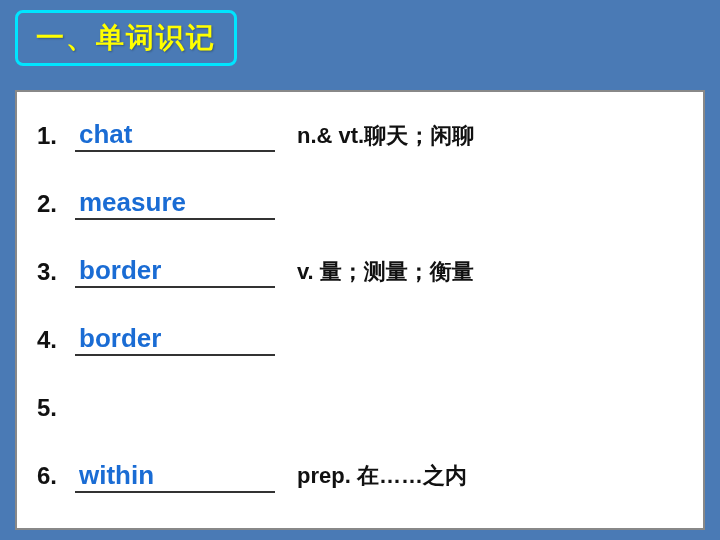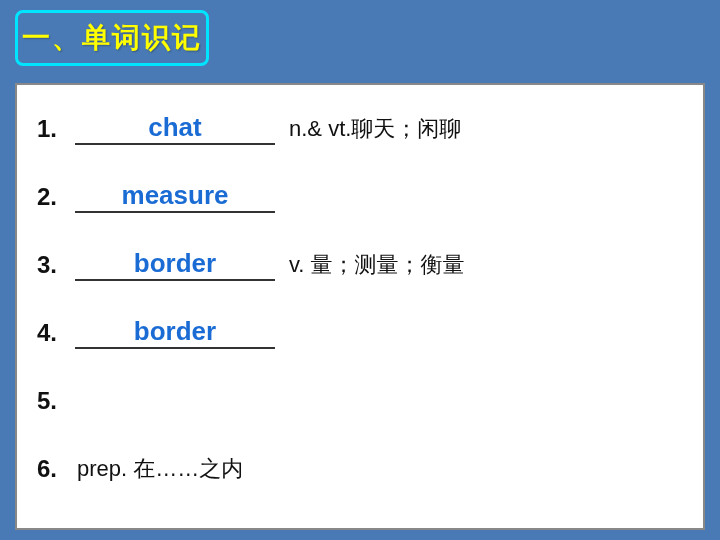--- a/index.html
+++ b/index.html
@@ -16,22 +16,22 @@
       display: flex;
       flex-direction: column;
       align-items: flex-start;
       padding: 10px 15px;
       overflow: hidden;
     }
 
     .title-box {
       border: 3px solid #00e5ff;
       border-radius: 8px;
-      padding: 6px 4px;
-      margin-bottom: 17px;
+      padding: 6px 18px;
+      margin-bottom: 24px;
       background: transparent;
     }
 
     .title-text {
       font-size: 28px;
       font-weight: bold;
       color: #ffff00;
       text-shadow: 1px 1px 2px rgba(0,0,0,0.3);
       letter-spacing: 2px;
     }
@@ -60,39 +60,38 @@
     .number {
       font-size: 24px;
       font-weight: bold;
       color: #111;
       min-width: 32px;
     }
 
     .word-slot {
       display: inline-flex;
       align-items: center;
-      justify-content: center;
       min-width: 200px;
       border-bottom: 2px solid #333;
       margin: 0 6px;
       position: relative;
     }
 
     .word-text {
       font-size: 26px;
       font-weight: bold;
       color: #1a6cd4;
       padding: 0 4px;
     }
 
     .definition {
       font-size: 22px;
       color: #111;
-      font-weight: normal;
-      margin-left: 8px;
+      font-weight: bold;
+      margin-left: 16px;
       white-space: nowrap;
     }
   </style>
 </head>
 <body>
 
 <div class="title-box">
   <span class="title-text">一、单词识记</span>
 </div>
 
@@ -121,15 +120,18 @@
       <span class="number">4.</span>
       <span class="word-slot">
         <span class="word-text">border</span>
       </span>
     </div>
     <div class="vocab-row">
       <span class="number">5.</span>
     </div>
     <div class="vocab-row">
       <span class="number">6.</span>
+      <span class="word-slot">
+        <span class="word-text">within</span>
+      </span>
       <span class="definition">prep. 在……之内</span>
     </div>
   </div>
 
 </body></html>

